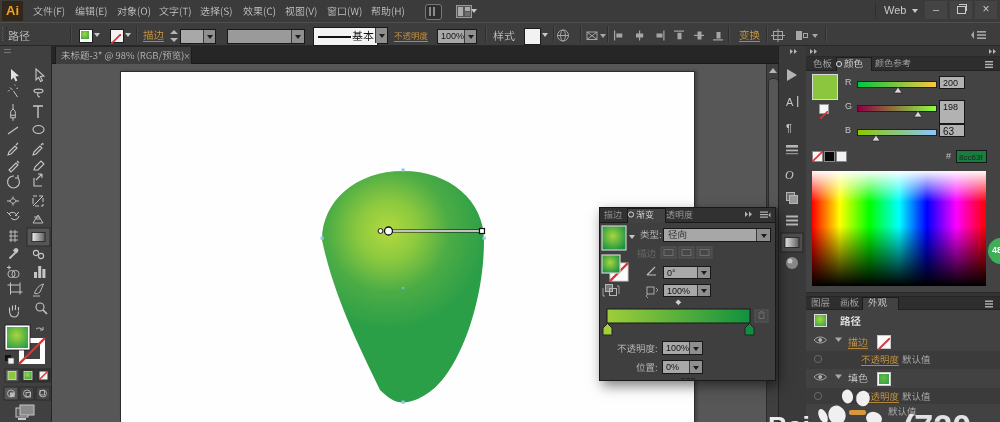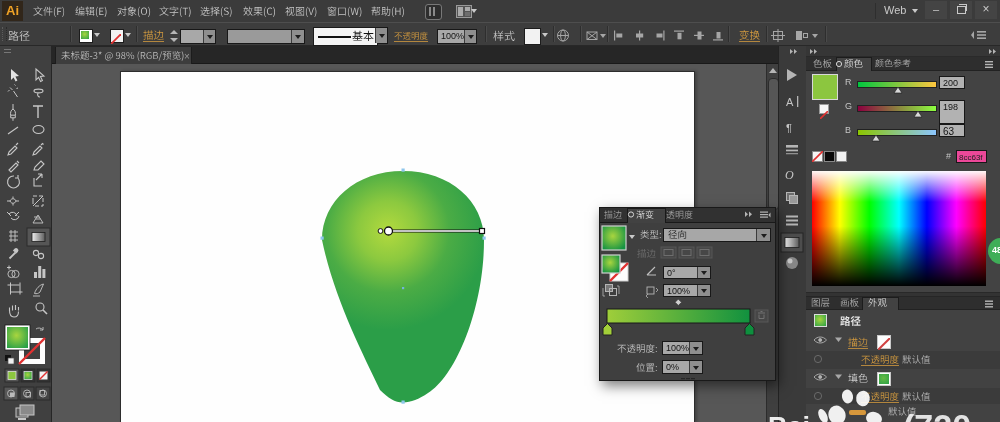--- a/index.html
+++ b/index.html
@@ -333,21 +333,21 @@
     <span style="font-size:10px">63</span>
   </div>
 <div class="abs" style="left:812px;top:151px;width:11px;height:11px;background:#f5f5f5;border:1px solid #888;box-sizing:border-box;z-index:3">
     <svg width="11" height="11" style="position:absolute;left:-1px;top:-1px">
       <line x1="0" y1="11" x2="11" y2="0" stroke="#e03131" stroke-width="1.6"></line>
     </svg>
   </div>
 <div class="abs" style="left:824px;top:151px;width:11px;height:11px;background:#0a0a0a;border:1px solid #888;box-sizing:border-box;z-index:3"></div>
 <div class="abs" style="left:836px;top:151px;width:11px;height:11px;background:#f2f2f2;border:1px solid #888;box-sizing:border-box;z-index:3"></div>
 <div class="abs" style="left:946px;top:151px;font-size:9px;color:#c5c5c5;z-index:3">#</div>
-<div class="abs" style="left:956px;top:150px;width:31px;height:13px;background:#ec4899;border:1px solid #181818;box-sizing:border-box;z-index:3">
+<div class="abs" style="left:956px;top:150px;width:31px;height:13px;background:#15803d;border:1px solid #181818;box-sizing:border-box;z-index:3">
     <span style="position:absolute;left:2px;top:2px;font-size:8px;color:#222">8cc63f</span>
   </div>
 <div class="abs" style="left:812px;top:171px;width:174px;height:115px;z-index:3;background:linear-gradient(to right,#f00 0%,#ff0 16%,#0f0 33%,#0ff 50%,#00f 66%,#f0f 83%,#f00 100%)">
   <div class="abs" style="left:0;top:0;right:0;bottom:0;background:linear-gradient(to bottom,rgba(255,255,255,0.97),rgba(255,255,255,0) 27%,rgba(0,0,0,0) 48%,#000 100%)"></div>
 </div>
 <div class="abs" style="left:988px;top:238px;width:26px;height:26px;border-radius:50%;background:#3fae58;z-index:7"></div>
 <div class="abs" style="left:992px;top:245px;font-size:9px;font-weight:bold;color:#fff;z-index:8">48</div>
 
 <div class="abs" style="left:806px;top:292px;width:194px;height:5px;background:#333;border-top:1px solid #292929;border-bottom:1px solid #262626;box-sizing:border-box;z-index:3"></div>
 

